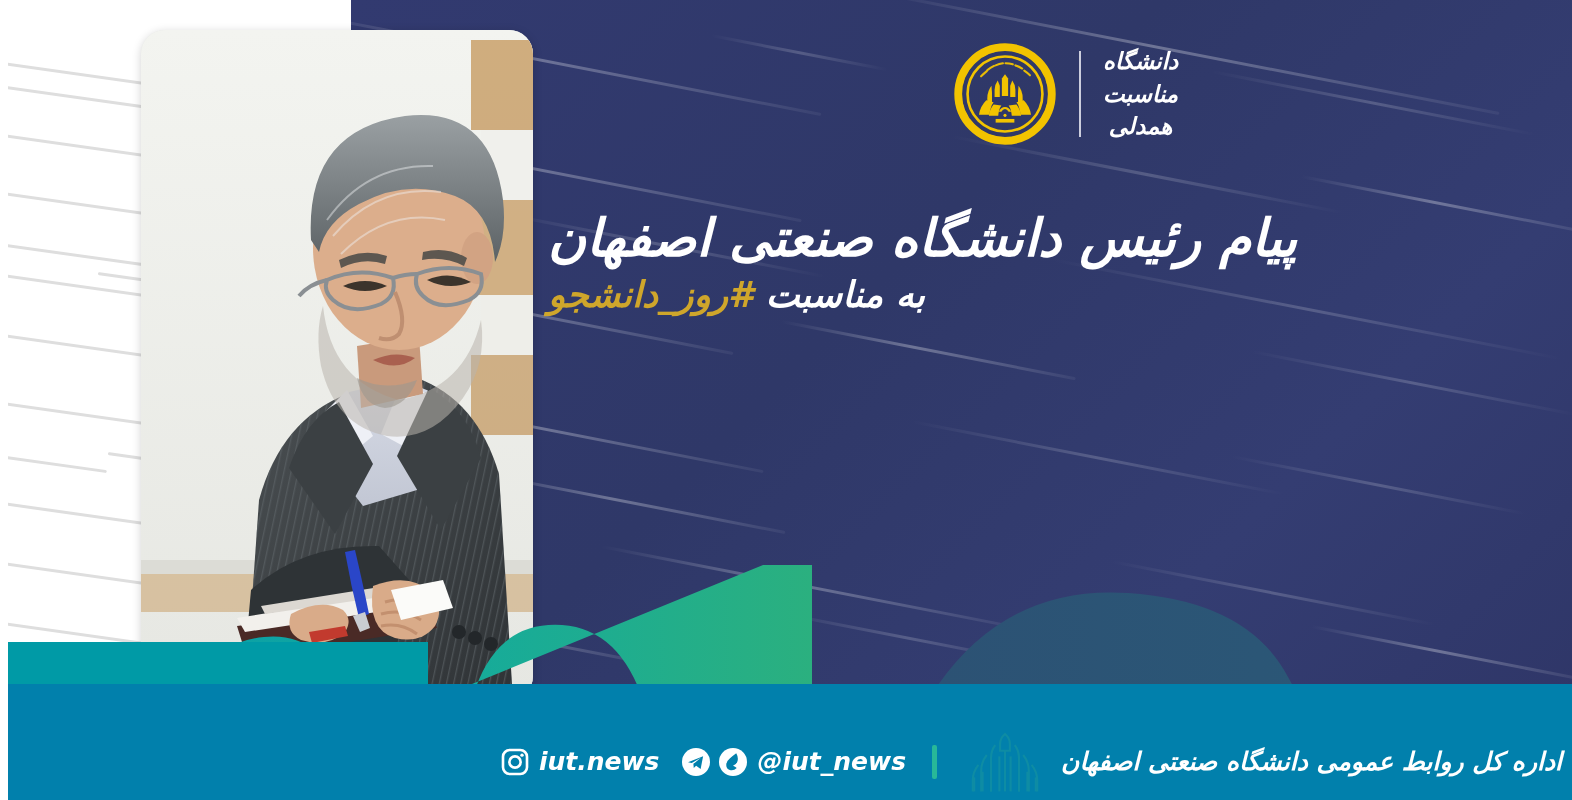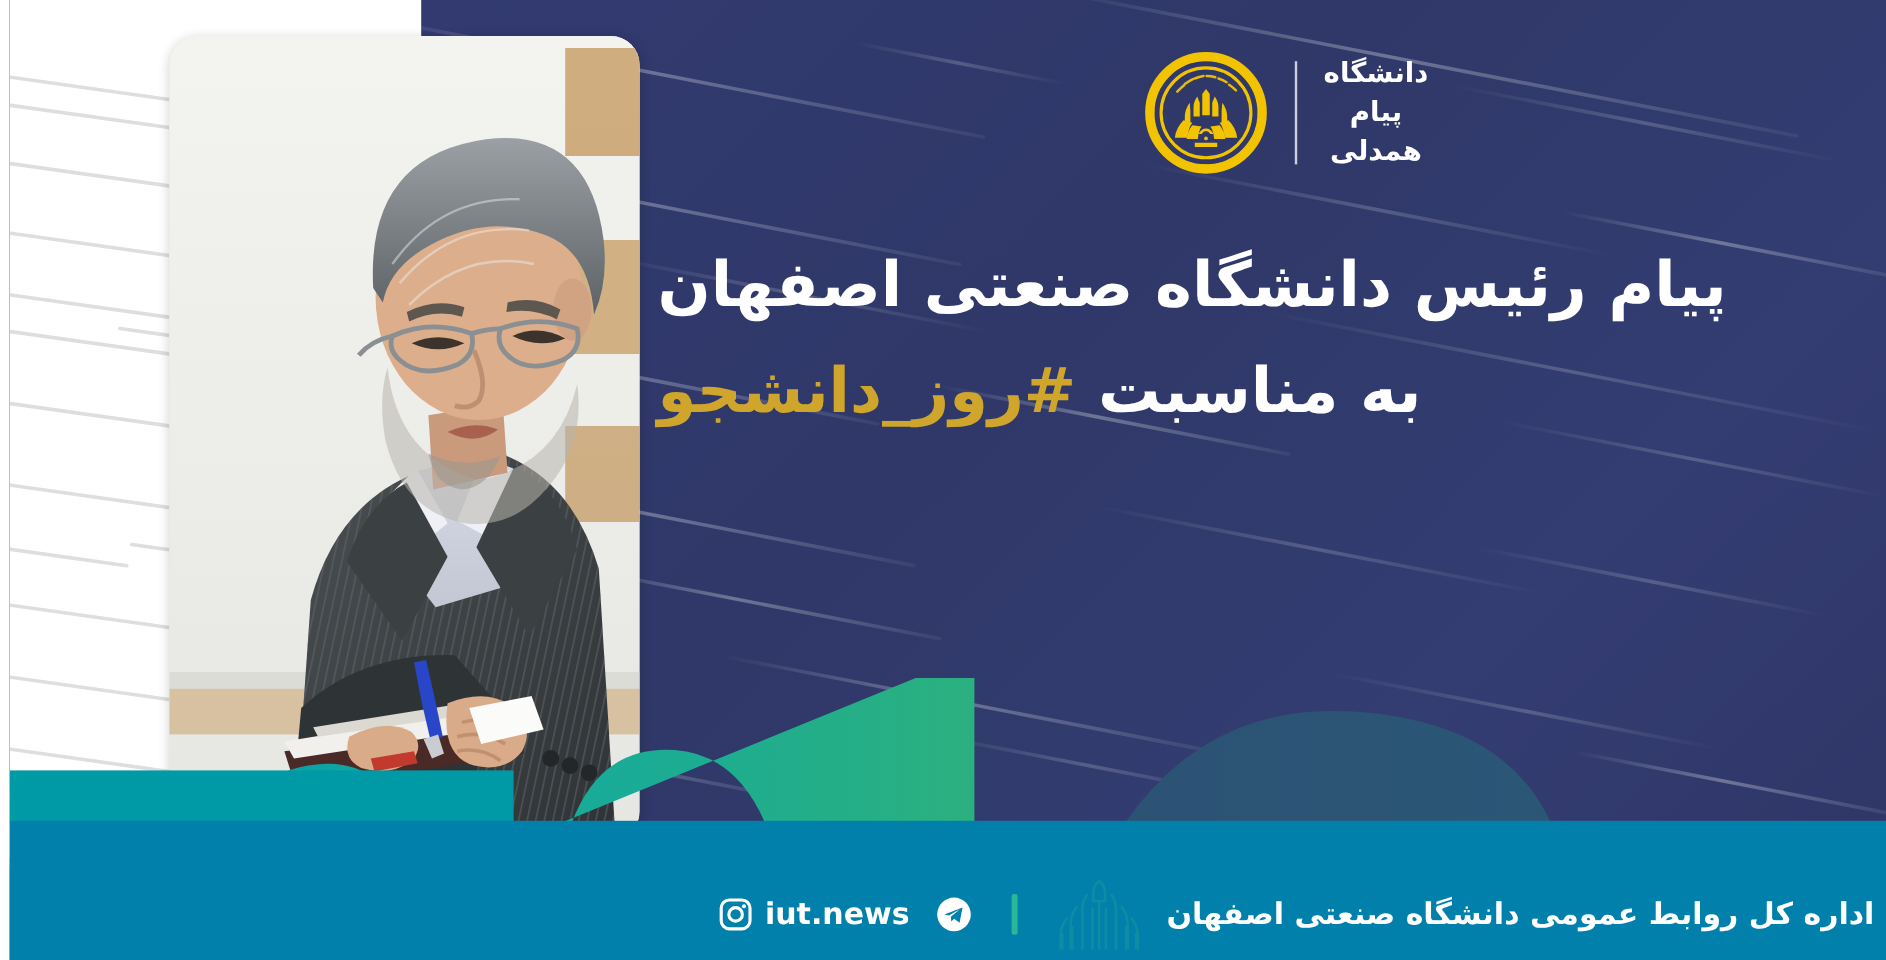--- a/index.html
+++ b/index.html
@@ -1,21 +1,21 @@
 <!DOCTYPE html>
 <html lang="fa" dir="rtl"><head>
 <meta charset="utf-8">
 <style>
   html,body{margin:0;padding:0;}
   body{
     width:1572px;height:800px;overflow:hidden;
     font-family:"DejaVu Sans","Liberation Sans",sans-serif;
     background:#ffffff;
   }
-  .poster{position:relative;width:1564px;height:800px;overflow:hidden;background:#404040;}
+  .poster{position:relative;width:1564px;height:800px;overflow:hidden;background:#4c1d95;font-style:italic;}
 
   
   .left-panel{
     position:absolute;left:0;top:0;width:360px;height:800px;
     background:#ffffff;overflow:hidden;
   }
   .left-panel .hair{
     position:absolute;height:3px;background:#dedede;border-radius:2px;
     transform-origin:left center;
   }
@@ -50,21 +50,21 @@
   
   .headline{
     position:absolute;right:24px;top:206px;width:1000px;text-align:left;
     direction:rtl;
   }
   .headline .l1{
     color:#ffffff;font-weight:700;font-size:52px;line-height:1.26;
     letter-spacing:-.3px;white-space:nowrap;
   }
   .headline .l2{
-    margin-top:22px;font-weight:700;font-size:52px;line-height:1.26;
+    font-weight:700;font-size:36px;line-height:1.26;
     color:#ffffff;white-space:nowrap;
   }
   .headline .l2 .hash{color:#cfa62b;}
 
   
   .body-text{
     position:absolute;right:24px;top:455px;width:1000px;
     color:#f1f2f7;font-size:27px;line-height:1.95;text-align:right;
     direction:rtl;font-weight:400;
   }
@@ -207,21 +207,21 @@
         <path d="M82 148 l36 0 0 7 -36 0 z"></path>
         <path d="M88 134 q4 -9 12 -9 q8 0 12 9 l-5 0 q-3 -5 -7 -5 q-4 0 -7 5 z"></path>
         <circle cx="100" cy="141" r="3"></circle>
       </g>
     </svg>
 
     <div class="logo-div"></div>
 
     <div class="logo-words">
       <div>دانشگاه</div>
-      <div>پیام</div>
+      <div>مناسبت</div>
       <div>همدلی</div>
     </div>
   </div>
 
   <div class="headline">
     <div class="l1">پیام رئیس دانشگاه صنعتی اصفهان</div>
     <div class="l2"><span>به مناسبت </span><span class="hash">#روز_دانشجو</span></div>
   </div>
 
 
@@ -408,17 +408,24 @@
 
       <div class="soc-item">
         <svg class="soc-icon" viewBox="0 0 24 24" aria-hidden="true">
           <circle cx="12" cy="12" r="11.2" fill="#ffffff"></circle>
           <path d="M5.6 12.1 l12.1 -4.7 -2.0 10.1 -3.6 -2.6 -1.9 1.9 -0.3 -3.3 6.0 -5.0 -7.3 4.3 z" fill="#0180ac"></path>
         </svg>
       </div>
 
       <div class="soc-gap-sm"></div>
 
+      <div class="soc-item">
+        <svg class="soc-icon" viewBox="0 0 24 24" aria-hidden="true">
+          <circle cx="12" cy="12" r="11.2" fill="#ffffff"></circle>
+          <path d="M14.6 5.0 q2.0 3.5 0.9 6.6 q-1.0 2.8 -3.5 3.3 q1.8 0.5 3.0 1.9 q-2.6 2.6 -5.6 1.6 q-2.9 -1.0 -2.8 -4.2 q0.1 -3.0 3.0 -5.3 q2.3 -1.9 5.0 -3.9 z" fill="#0180ac"></path>
+        </svg>
+        <span class="soc-label">@iut_news</span>
+      </div>
 
     </div>
   </div>
 
 </div>
 
 </body></html>

